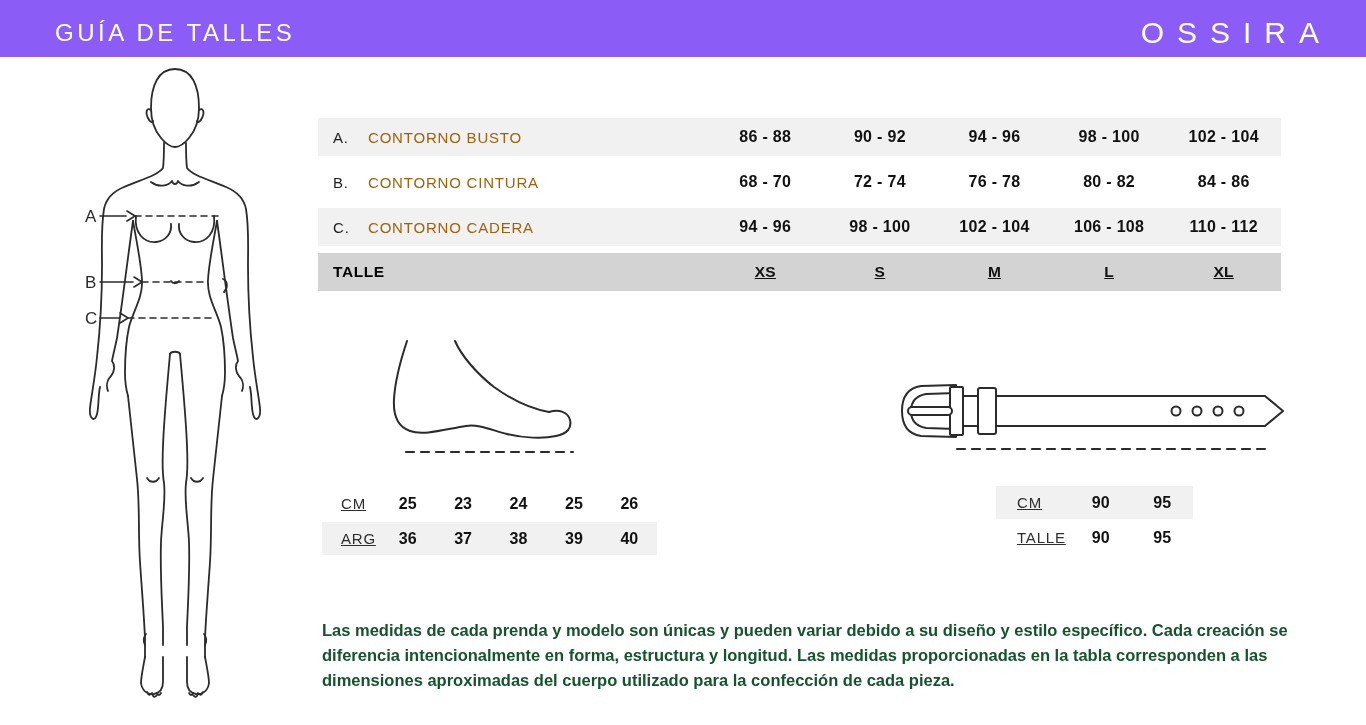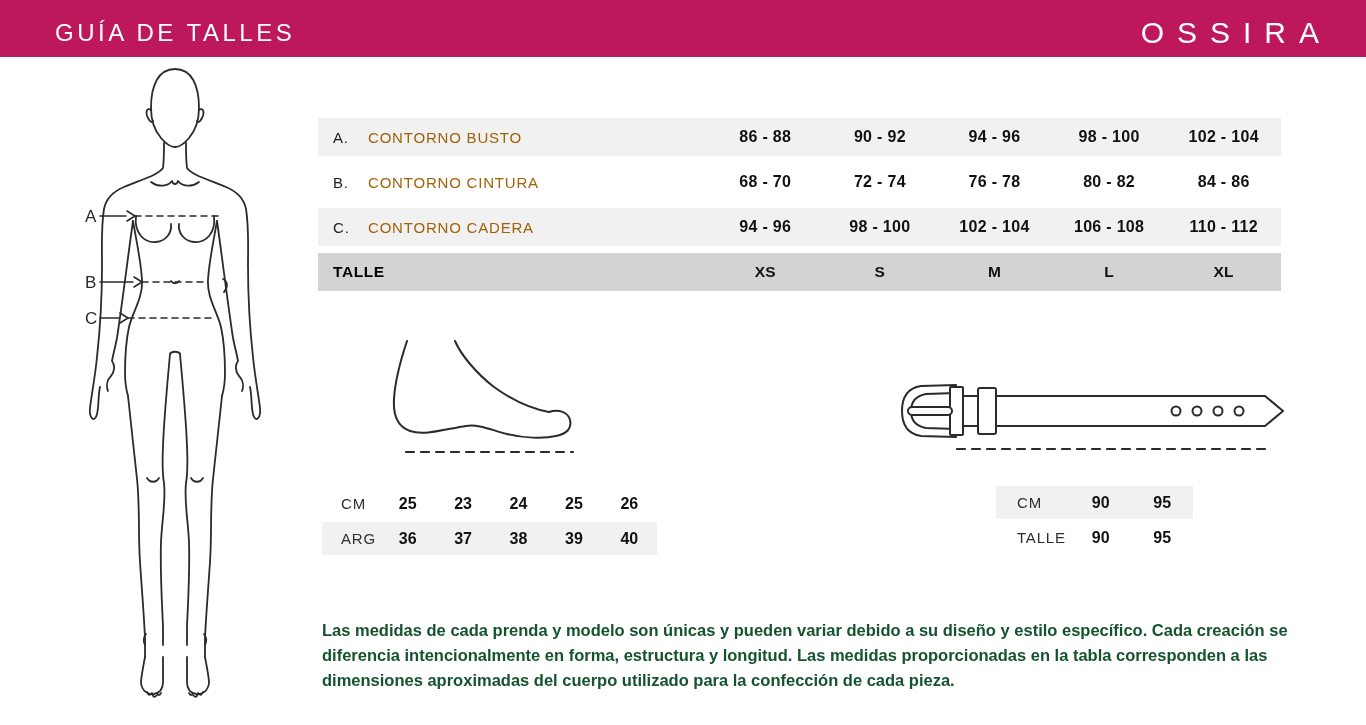--- a/index.html
+++ b/index.html
@@ -3,21 +3,21 @@
 <meta charset="utf-8">
 <style>
   html,body{margin:0;padding:0;}
   body{
     width:1366px;height:725px;position:relative;overflow:hidden;
     background:#ffffff;font-family:"Liberation Sans", sans-serif;
     -webkit-font-smoothing:antialiased;
   }
   
   .topbar{
-    position:absolute;top:0;left:0;width:1366px;height:57px;background:#be185d;
+    position:absolute;top:0;left:0;width:1366px;height:57px;background:#8b5cf6;
     display:flex;align-items:center;justify-content:space-between;
     padding:8px 34px 0 55px;box-sizing:border-box;z-index:3;
   }
   .title{font-size:24px;font-weight:300;letter-spacing:3.5px;color:#ffffff;white-space:nowrap;}
   .brand{font-size:30px;font-weight:400;letter-spacing:13px;color:#ffffff;white-space:nowrap;}
   
   .artwork{position:absolute;left:0;top:0;width:1366px;height:725px;z-index:1;}
   
   .size-table{position:absolute;left:318px;top:118px;width:963px;z-index:2;}
   .trow{
@@ -25,29 +25,29 @@
     height:38px;align-items:center;margin-bottom:7px;
   }
   .bg-light{background:#f1f1f1;}
   .bg-white{background:#ffffff;}
   .bg-talle{background:#d3d3d3;margin-bottom:0;}
   .tlabel{padding-left:15px;display:flex;align-items:center;}
   .tletter{width:35px;font-size:15px;letter-spacing:.8px;color:#1d1d1d;}
   .tname{font-size:15px;letter-spacing:.8px;color:#a16207;}
   .tval{text-align:center;font-size:16px;font-weight:700;color:#111;letter-spacing:.3px;}
   .talle-label{font-size:15.5px;font-weight:700;letter-spacing:.6px;color:#000;}
-  .tval.talle{font-size:15.5px;}
+  .tval.talle{font-size:15.5px;text-decoration:underline;}
   
   .minitable{position:absolute;z-index:2;}
   .shoe{left:322px;top:487px;width:335px;}
   .belt{left:996px;top:486px;width:197px;}
   .mrow{display:grid;height:33px;align-items:center;margin-bottom:2px;}
   .shoe .mrow{grid-template-columns:58px repeat(5,1fr);}
   .belt .mrow{grid-template-columns:74px repeat(2,1fr);}
-  .mlabel{padding-left:19px;font-size:15px;letter-spacing:.8px;color:#2e2e2e;}
+  .mlabel{padding-left:19px;font-size:15px;letter-spacing:.8px;color:#2e2e2e;text-decoration:underline;}
   .belt .mlabel{padding-left:21px;}
   .mval{text-align:center;font-size:16px;font-weight:700;color:#111;}
   
   .note{
     position:absolute;left:322px;top:601px;width:985px;z-index:2;
     font-size:16.5px;line-height:25px;color:#14532d;font-weight:bold;
   }
 </style>
 </head>
 <body>

